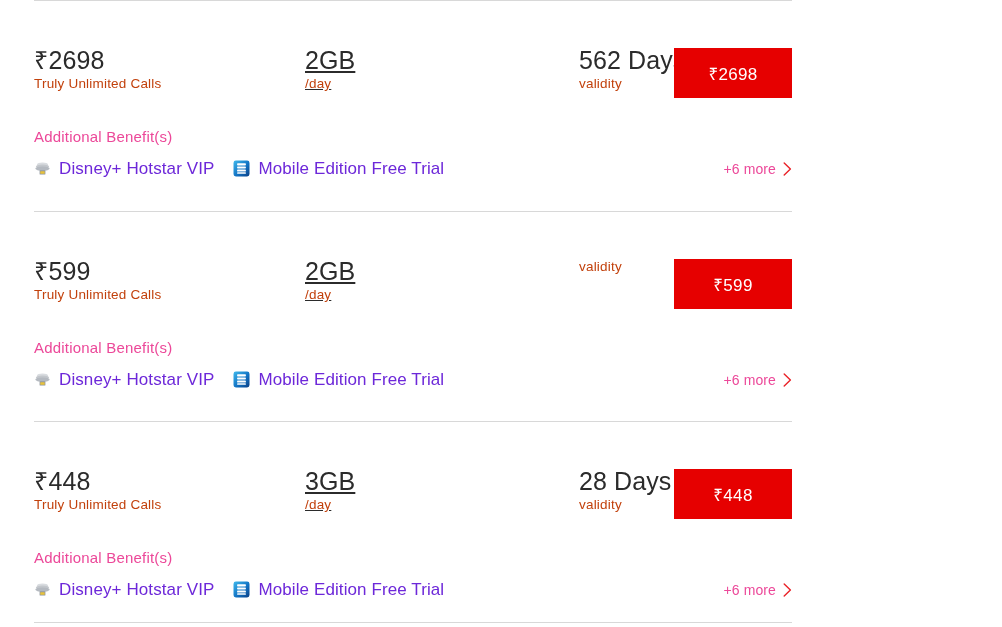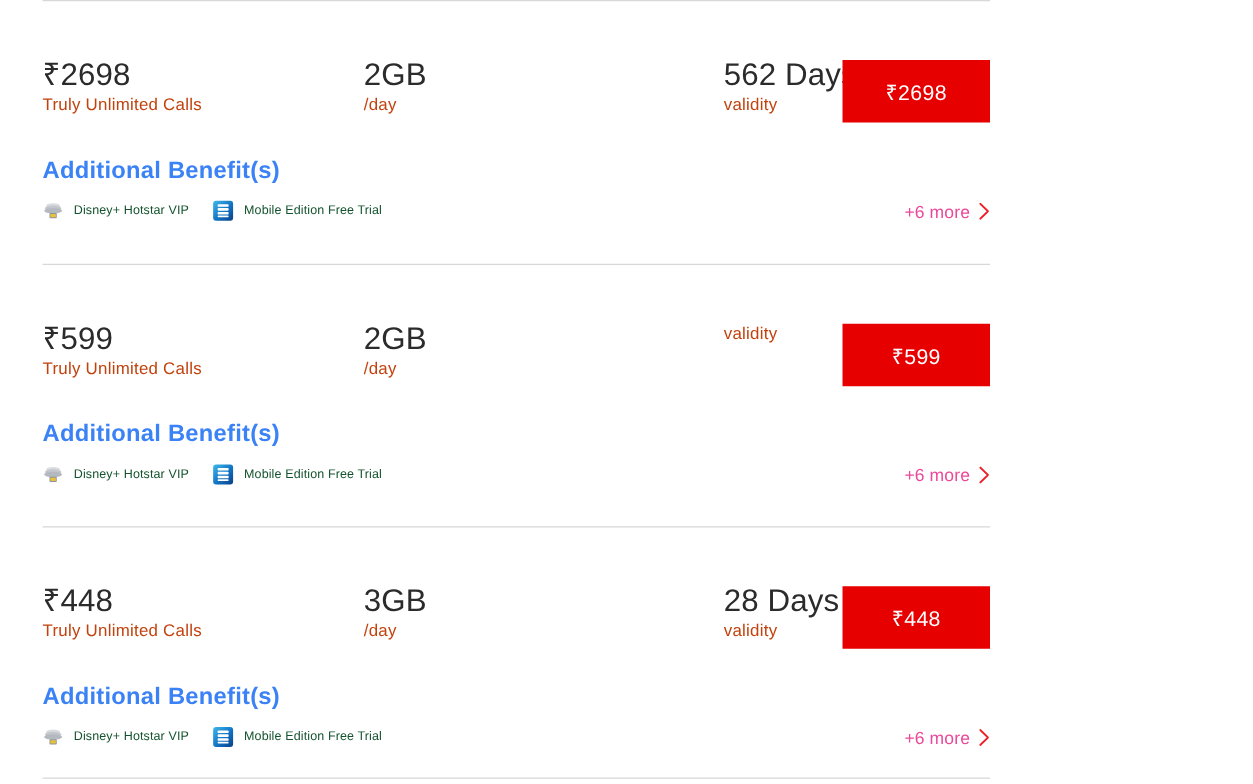--- a/index.html
+++ b/index.html
@@ -42,21 +42,21 @@
     height: 72px;
     padding-top: 45px;
   }
   .plan-row.first .plan-top { padding-top: 45px; }
 
   .col {
     position: absolute;
     top: 45px;
   }
   .col-price    { left: 0; }
-  .col-data     { left: 257px; }
+  .col-data     { left: 271px; text-decoration: underline; }
   .col-validity { left: 545px; }
 
   .value {
     font-size: 25px;
     font-weight: 400;
     color: #2b2b2b;
     line-height: 28px;
     letter-spacing: 0.1px;
     white-space: nowrap;
   }
@@ -70,41 +70,40 @@
     white-space: nowrap;
   }
 
   
   .benefits {
     position: absolute;
     left: 34px;
     top: 128px;
   }
   .benefits-label {
-    font-size: 19px;
-    color: #3b82f6;
+    font-size: 15px;
+    color: #ec4899;
     letter-spacing: 0.2px;
     line-height: 16px;
-    font-weight: bold;
   }
   .benefit-items {
     margin-top: 15px;
     display: flex;
     align-items: center;
     gap: 19px;
   }
   .benefit-item {
     display: flex;
     align-items: center;
     gap: 8px;
     white-space: nowrap;
   }
   .benefit-text {
-    font-size: 10px;
-    color: #14532d;
+    font-size: 17px;
+    color: #6d28d9;
     letter-spacing: 0.1px;
     line-height: 16px;
   }
 
   .bicon { width: 17px; height: 17px; flex: 0 0 17px; display: block; }
 
   
   .cta {
     position: absolute;
     right: 34px;

